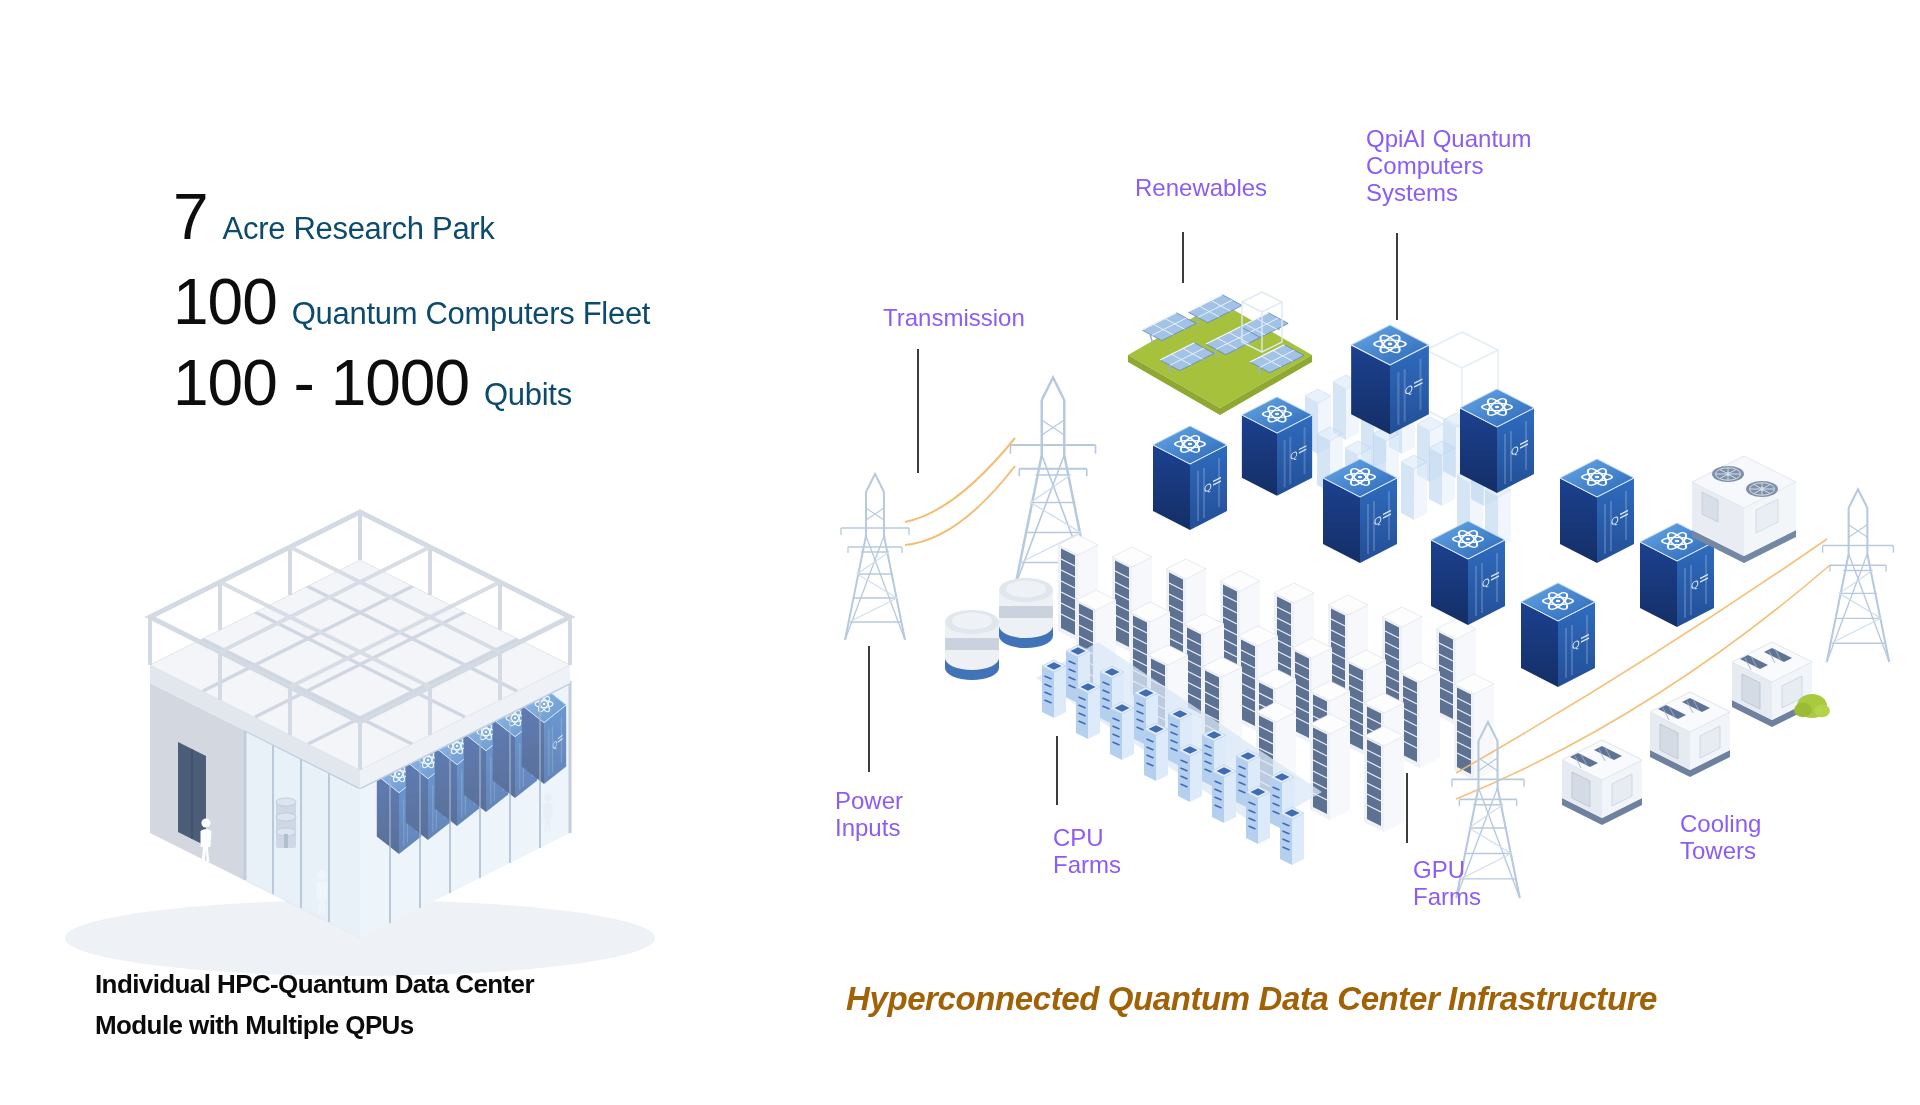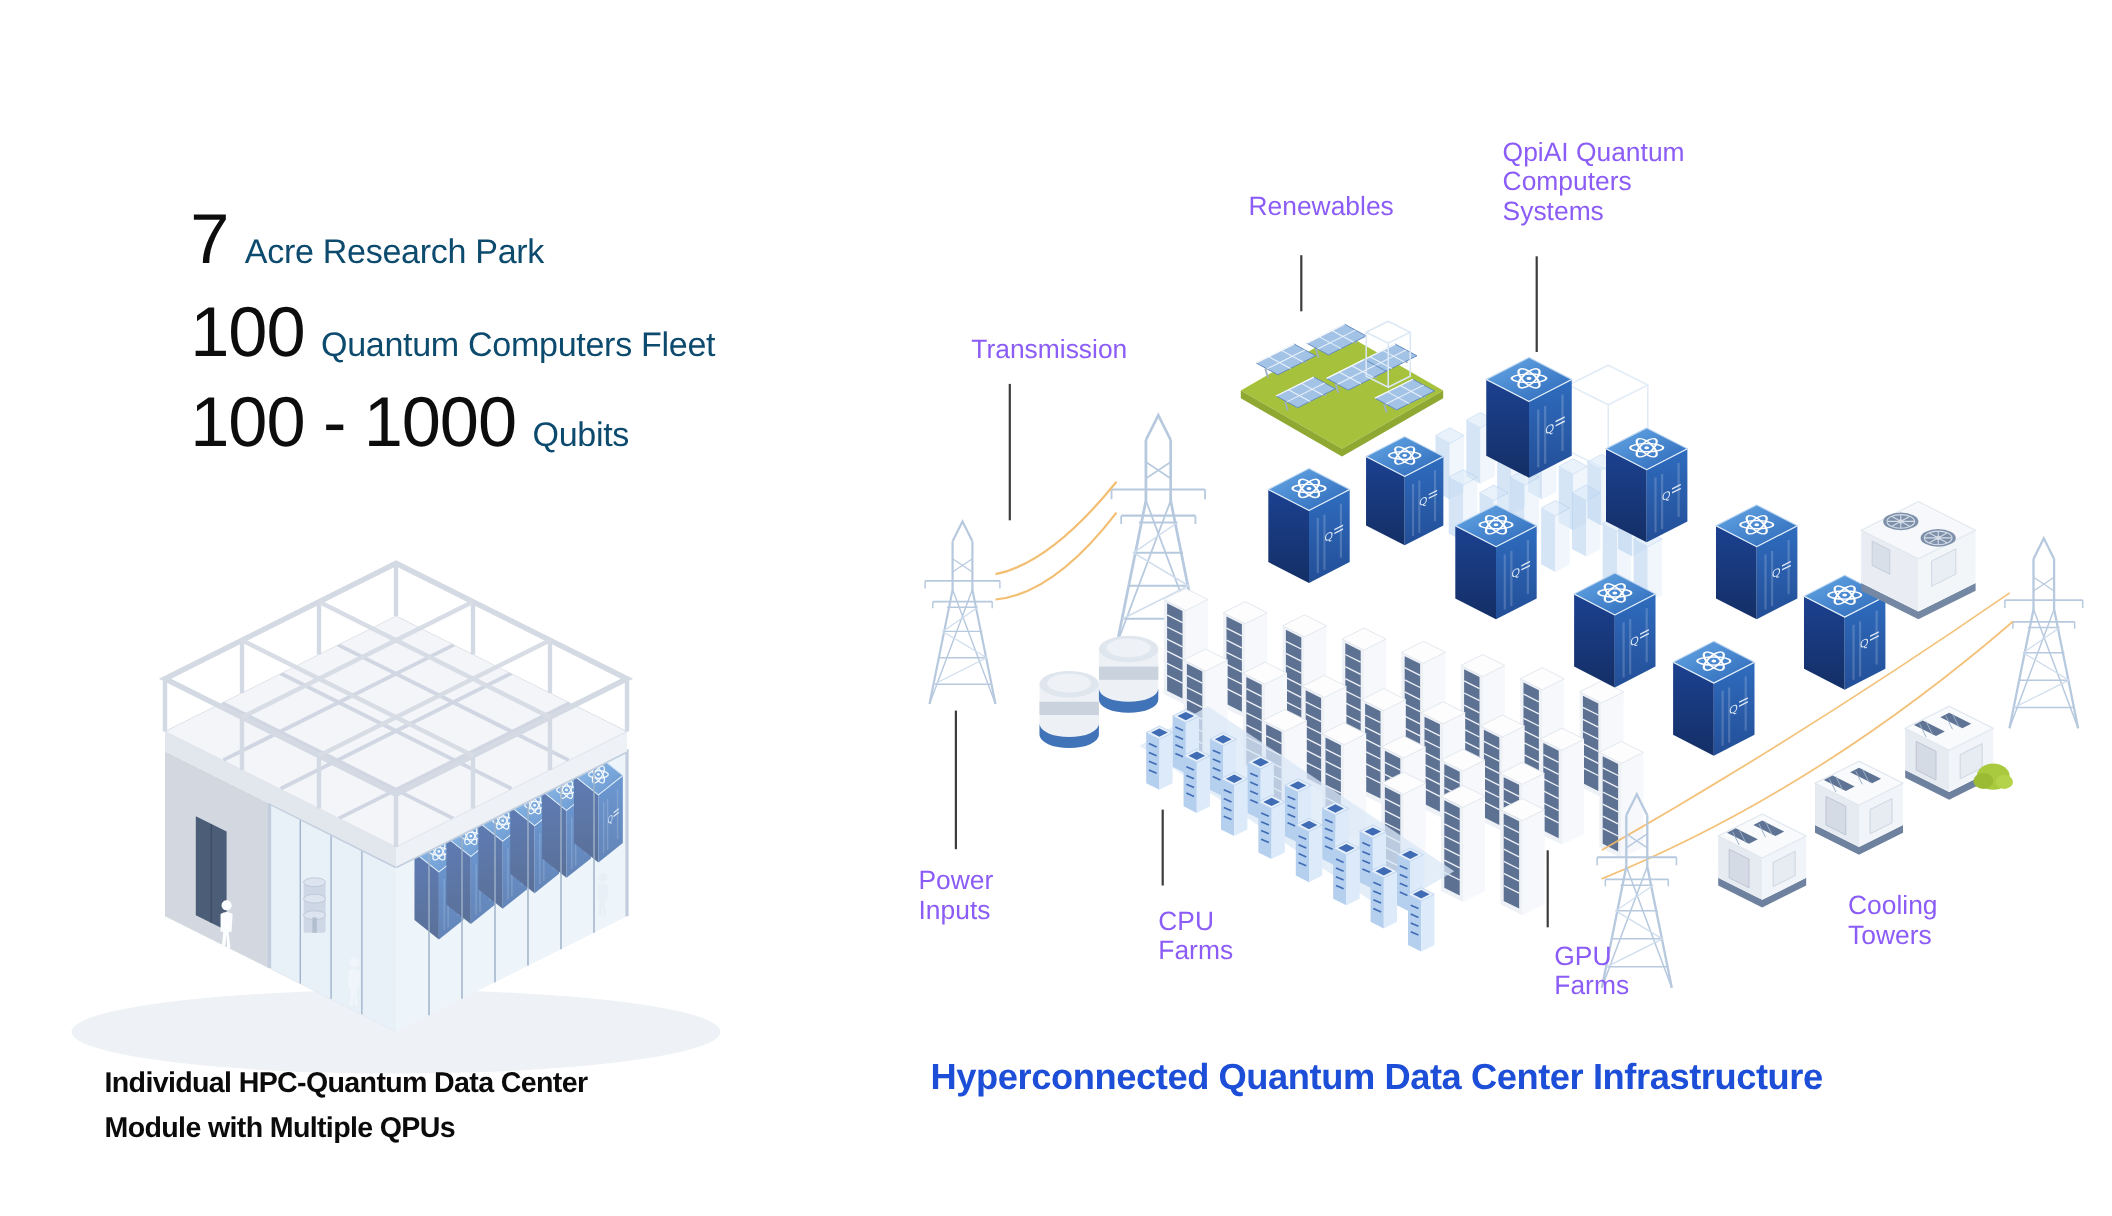--- a/index.html
+++ b/index.html
@@ -7,22 +7,22 @@
          font-family:"Liberation Sans", sans-serif;}
   .artwork{position:absolute;left:0;top:0;width:1920px;height:1105px;}
   .stat{position:absolute;left:173px;display:flex;align-items:baseline;gap:15px;white-space:nowrap;}
   .stat-value{font-size:64px;color:#0d0d0d;letter-spacing:-1px;}
   .stat-label{font-size:31px;color:#0c4a6e;letter-spacing:-0.3px;}
   .stat-r1{top:180px}.stat-r2{top:265px}.stat-r3{top:346px}
   .dlabel{position:absolute;font-size:24px;color:#8b5cf6;line-height:27px;white-space:nowrap;}
   .lline{position:absolute;width:2px;background:#3c3c3c;}
   .cap-left{position:absolute;left:95px;top:964px;font-size:26px;font-weight:bold;color:#0b0b0b;
             line-height:41px;letter-spacing:-0.6px;white-space:nowrap;}
-  .cap-right{position:absolute;left:846px;top:960px;font-size:33px;font-weight:bold;color:#1d4ed8;
-             letter-spacing:-0.4px;white-space:nowrap;}
+  .cap-right{position:absolute;left:846px;top:980px;font-size:33px;font-weight:bold;color:#a16207;
+             letter-spacing:-0.4px;white-space:nowrap;font-style:italic;}
 </style>
 </head>
 <body>
 
 <div class="stage">
 
   <svg class="artwork" viewBox="0 0 1920 1105">
     <defs>
       <linearGradient id="gTop" x1="0" y1="0" x2="1" y2="1">
         <stop offset="0" stop-color="#66a9e6"></stop>

